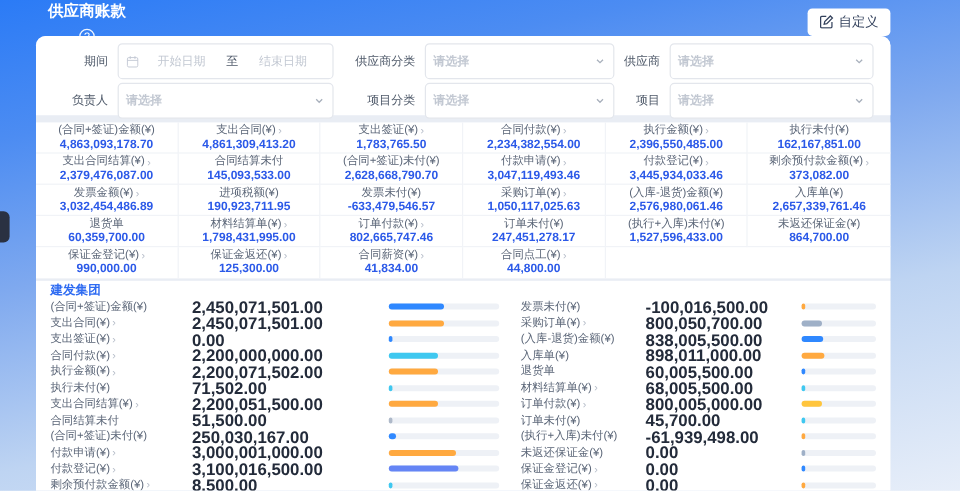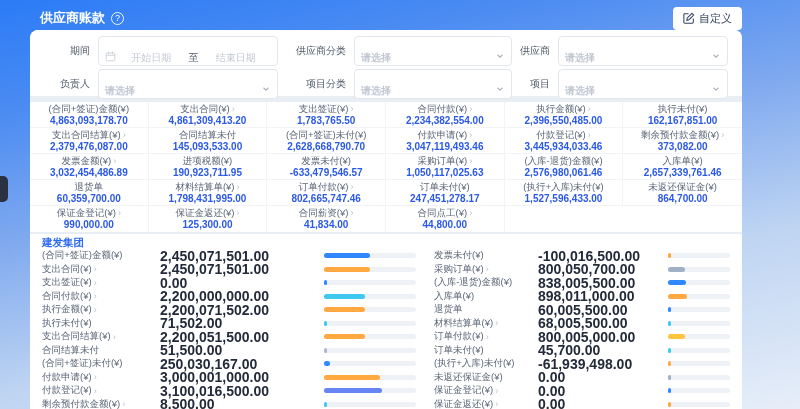--- a/index.html
+++ b/index.html
@@ -5,34 +5,34 @@
   * { margin:0; padding:0; box-sizing:border-box; }
   html,body { width:800px; height:409px; overflow:hidden; }
   body {
     font-family:"Liberation Sans", sans-serif;
     background: linear-gradient(168deg,#2b7bf6 0%,#4c8cf2 20%,#7fa9ef 42%,#bed4f2 68%,#e7eef9 100%);
     position:relative;
   }
   .drawer-handle { position:absolute; left:0; top:176px; width:8px; height:26px; background:#2a3142; border-radius:0 5px 5px 0; cursor:pointer; }
   
   .topbar { position:absolute; left:30px; top:6px; width:712px; height:24px; display:flex; justify-content:space-between; align-items:center; }
-  .title-wrap { display:flex; align-items:center; gap:6px; padding-left:10px; }
+  .title-wrap { display:flex; align-items:center; gap:6px; padding-left:10px;flex-direction:column; }
   .page-title { font-size:13px; font-weight:700; color:#fff; }
   .help { width:13px; height:13px; border:1px solid rgba(255,255,255,.92); border-radius:50%; color:#fff; font-size:9px; line-height:11px; text-align:center; cursor:pointer; }
   .top-actions { display:flex; gap:8px; }
   .tbtn { display:flex; align-items:center; gap:4px; background:#fff; border:none; border-radius:4px; height:23px; padding:0 10px; font-size:11px; color:#33415c; cursor:pointer; font-family:inherit; }
   
   .content { position:absolute; left:30px; top:30px; width:712px; height:379px; background:#e9edf4; border-radius:8px 8px 0 0; display:flex; flex-direction:column; }
   .card { background:#fff; }
   
   .filter-card { border-radius:8px 8px 0 0; height:66px; padding:6px 12px 0; margin-bottom:6px; }
   .frow { display:flex; align-items:center; margin-bottom:3px; }
   .flabel { font-size:10px; color:#4e5969; text-align:right; padding-right:8px; white-space:nowrap; }
   .fl1 { width:56px; } .fl2 { width:76px; } .fl3 { width:46px;font-family:Liberation Serif, serif; }
-  .fc { height:18px; border:1px solid #e3e6ec; border-radius:4px; background:#fff; display:flex; font-size:10px; color:#c2c8d2; padding:14px 6px; }
+  .fc { height:18px; border:1px solid #e3e6ec; border-radius:4px; background:#fff; display:flex; align-items:center; font-size:10px; color:#c2c8d2; padding:14px 6px; }
   .fc1 { width:180px; } .fc2 { width:158px; } .fc3 { width:170px; }
   .daterange .ph { flex:1; text-align:center; }
   .daterange .sep { color:#4e5969; padding:0 2px; }
   .select .ph { flex:1;font-weight:bold; }
   .select svg { margin-left:auto; flex:none; }
   .actions { margin-top:4px; }
   .search-btn { margin-left:26px; width:100px; height:16px; background:#2e6bf2; color:#fff; border:none; border-radius:3px; font-size:10px; cursor:pointer; font-family:Liberation Mono, monospace; line-height:14px;margin-top:20px; }
   .clear-link { margin-left:16px; font-size:10px; color:#2e6bf2; text-decoration:none; cursor:pointer; }
   
   .metrics-card { height:130px; margin-bottom:2px; }

